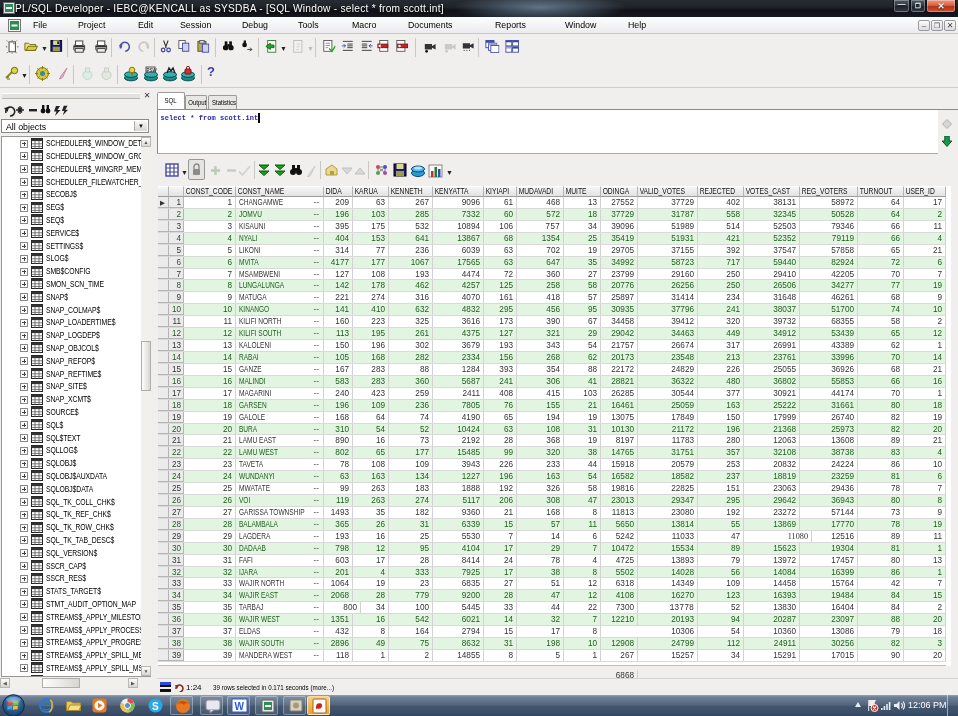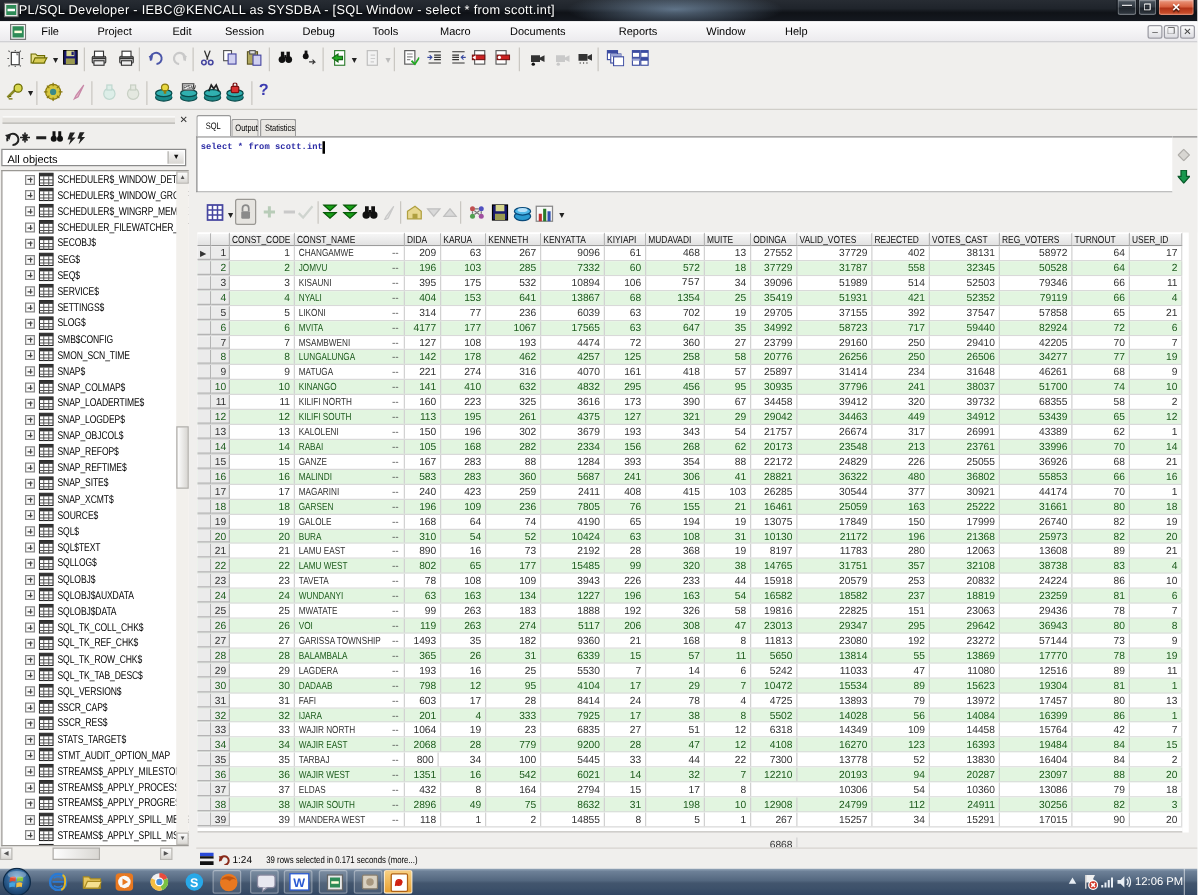--- a/index.html
+++ b/index.html
@@ -1438,21 +1438,21 @@
 <div class="gc" style="left:166px;width:29px;">193</div>
 <div class="gc" style="left:195px;width:36px;">16</div>
 <div class="gc" style="left:231px;width:44px;">25</div>
 <div class="gc" style="left:275px;width:51px;">5530</div>
 <div class="gc" style="left:326px;width:33px;">7</div>
 <div class="gc" style="left:359px;width:47px;">14</div>
 <div class="gc" style="left:406px;width:37px;">6</div>
 <div class="gc" style="left:443px;width:37px;">5242</div>
 <div class="gc" style="left:480px;width:60px;">11033</div>
 <div class="gc" style="left:540px;width:46px;">47</div>
-<div class="gc" style="left:586px;width:56px;">11080</div>
+<div class="gc" style="left:598px;width:56px;font-family:Liberation Serif, serif;">11080</div>
 <div class="gc" style="left:642px;width:58px;">12516</div>
 <div class="gc" style="left:700px;width:46px;">89</div>
 <div class="gc" style="left:746px;width:42px;">11</div>
 </div>
 <div class="grow" style="top:356.7px;height:11.92px;background:#e2f5e0;color:#1d5c1d;border-bottom:1px solid #d9d9d9;">
 <div class="gc gmark" style="left:0;width:11px;"></div>
 <div class="gc gnum" style="left:11px;width:15px;">30</div>
 <div class="gc" style="left:26px;width:52px;">30</div>
 <div class="gc gname" style="left:78px;width:88px;"><span class="nm">DADAAB</span><span style="position:absolute;right:4px;top:0;color:#555;">--</span></div>
 <div class="gc" style="left:166px;width:29px;">798</div>
@@ -1548,29 +1548,29 @@
 <div class="gc" style="left:586px;width:56px;">16393</div>
 <div class="gc" style="left:642px;width:58px;">19484</div>
 <div class="gc" style="left:700px;width:46px;">84</div>
 <div class="gc" style="left:746px;width:42px;">15</div>
 </div>
 <div class="grow" style="top:416.3px;height:11.92px;background:#fff;color:#333;border-bottom:1px solid #d9d9d9;">
 <div class="gc gmark" style="left:0;width:11px;"></div>
 <div class="gc gnum" style="left:11px;width:15px;">35</div>
 <div class="gc" style="left:26px;width:52px;">35</div>
 <div class="gc gname" style="left:78px;width:88px;"><span class="nm">TARBAJ</span><span style="position:absolute;right:4px;top:0;color:#555;">--</span></div>
-<div class="gc" style="left:164px;width:29px;">800</div>
+<div class="gc" style="left:174px;width:29px;">800</div>
 <div class="gc" style="left:195px;width:36px;">34</div>
 <div class="gc" style="left:231px;width:44px;">100</div>
 <div class="gc" style="left:275px;width:51px;">5445</div>
 <div class="gc" style="left:326px;width:33px;">33</div>
 <div class="gc" style="left:359px;width:47px;">44</div>
 <div class="gc" style="left:406px;width:37px;">22</div>
 <div class="gc" style="left:443px;width:37px;">7300</div>
-<div class="gc" style="left:480px;width:60px;">13778</div>
+<div class="gc" style="left:480px;width:60px;font-family:Liberation Mono, monospace;">13778</div>
 <div class="gc" style="left:540px;width:46px;">52</div>
 <div class="gc" style="left:586px;width:56px;">13830</div>
 <div class="gc" style="left:642px;width:58px;">16404</div>
 <div class="gc" style="left:700px;width:46px;">84</div>
 <div class="gc" style="left:746px;width:42px;">2</div>
 </div>
 <div class="grow" style="top:428.2px;height:11.92px;background:#e2f5e0;color:#1d5c1d;border-bottom:1px solid #d9d9d9;">
 <div class="gc gmark" style="left:0;width:11px;"></div>
 <div class="gc gnum" style="left:11px;width:15px;">36</div>
 <div class="gc" style="left:26px;width:52px;">36</div>

